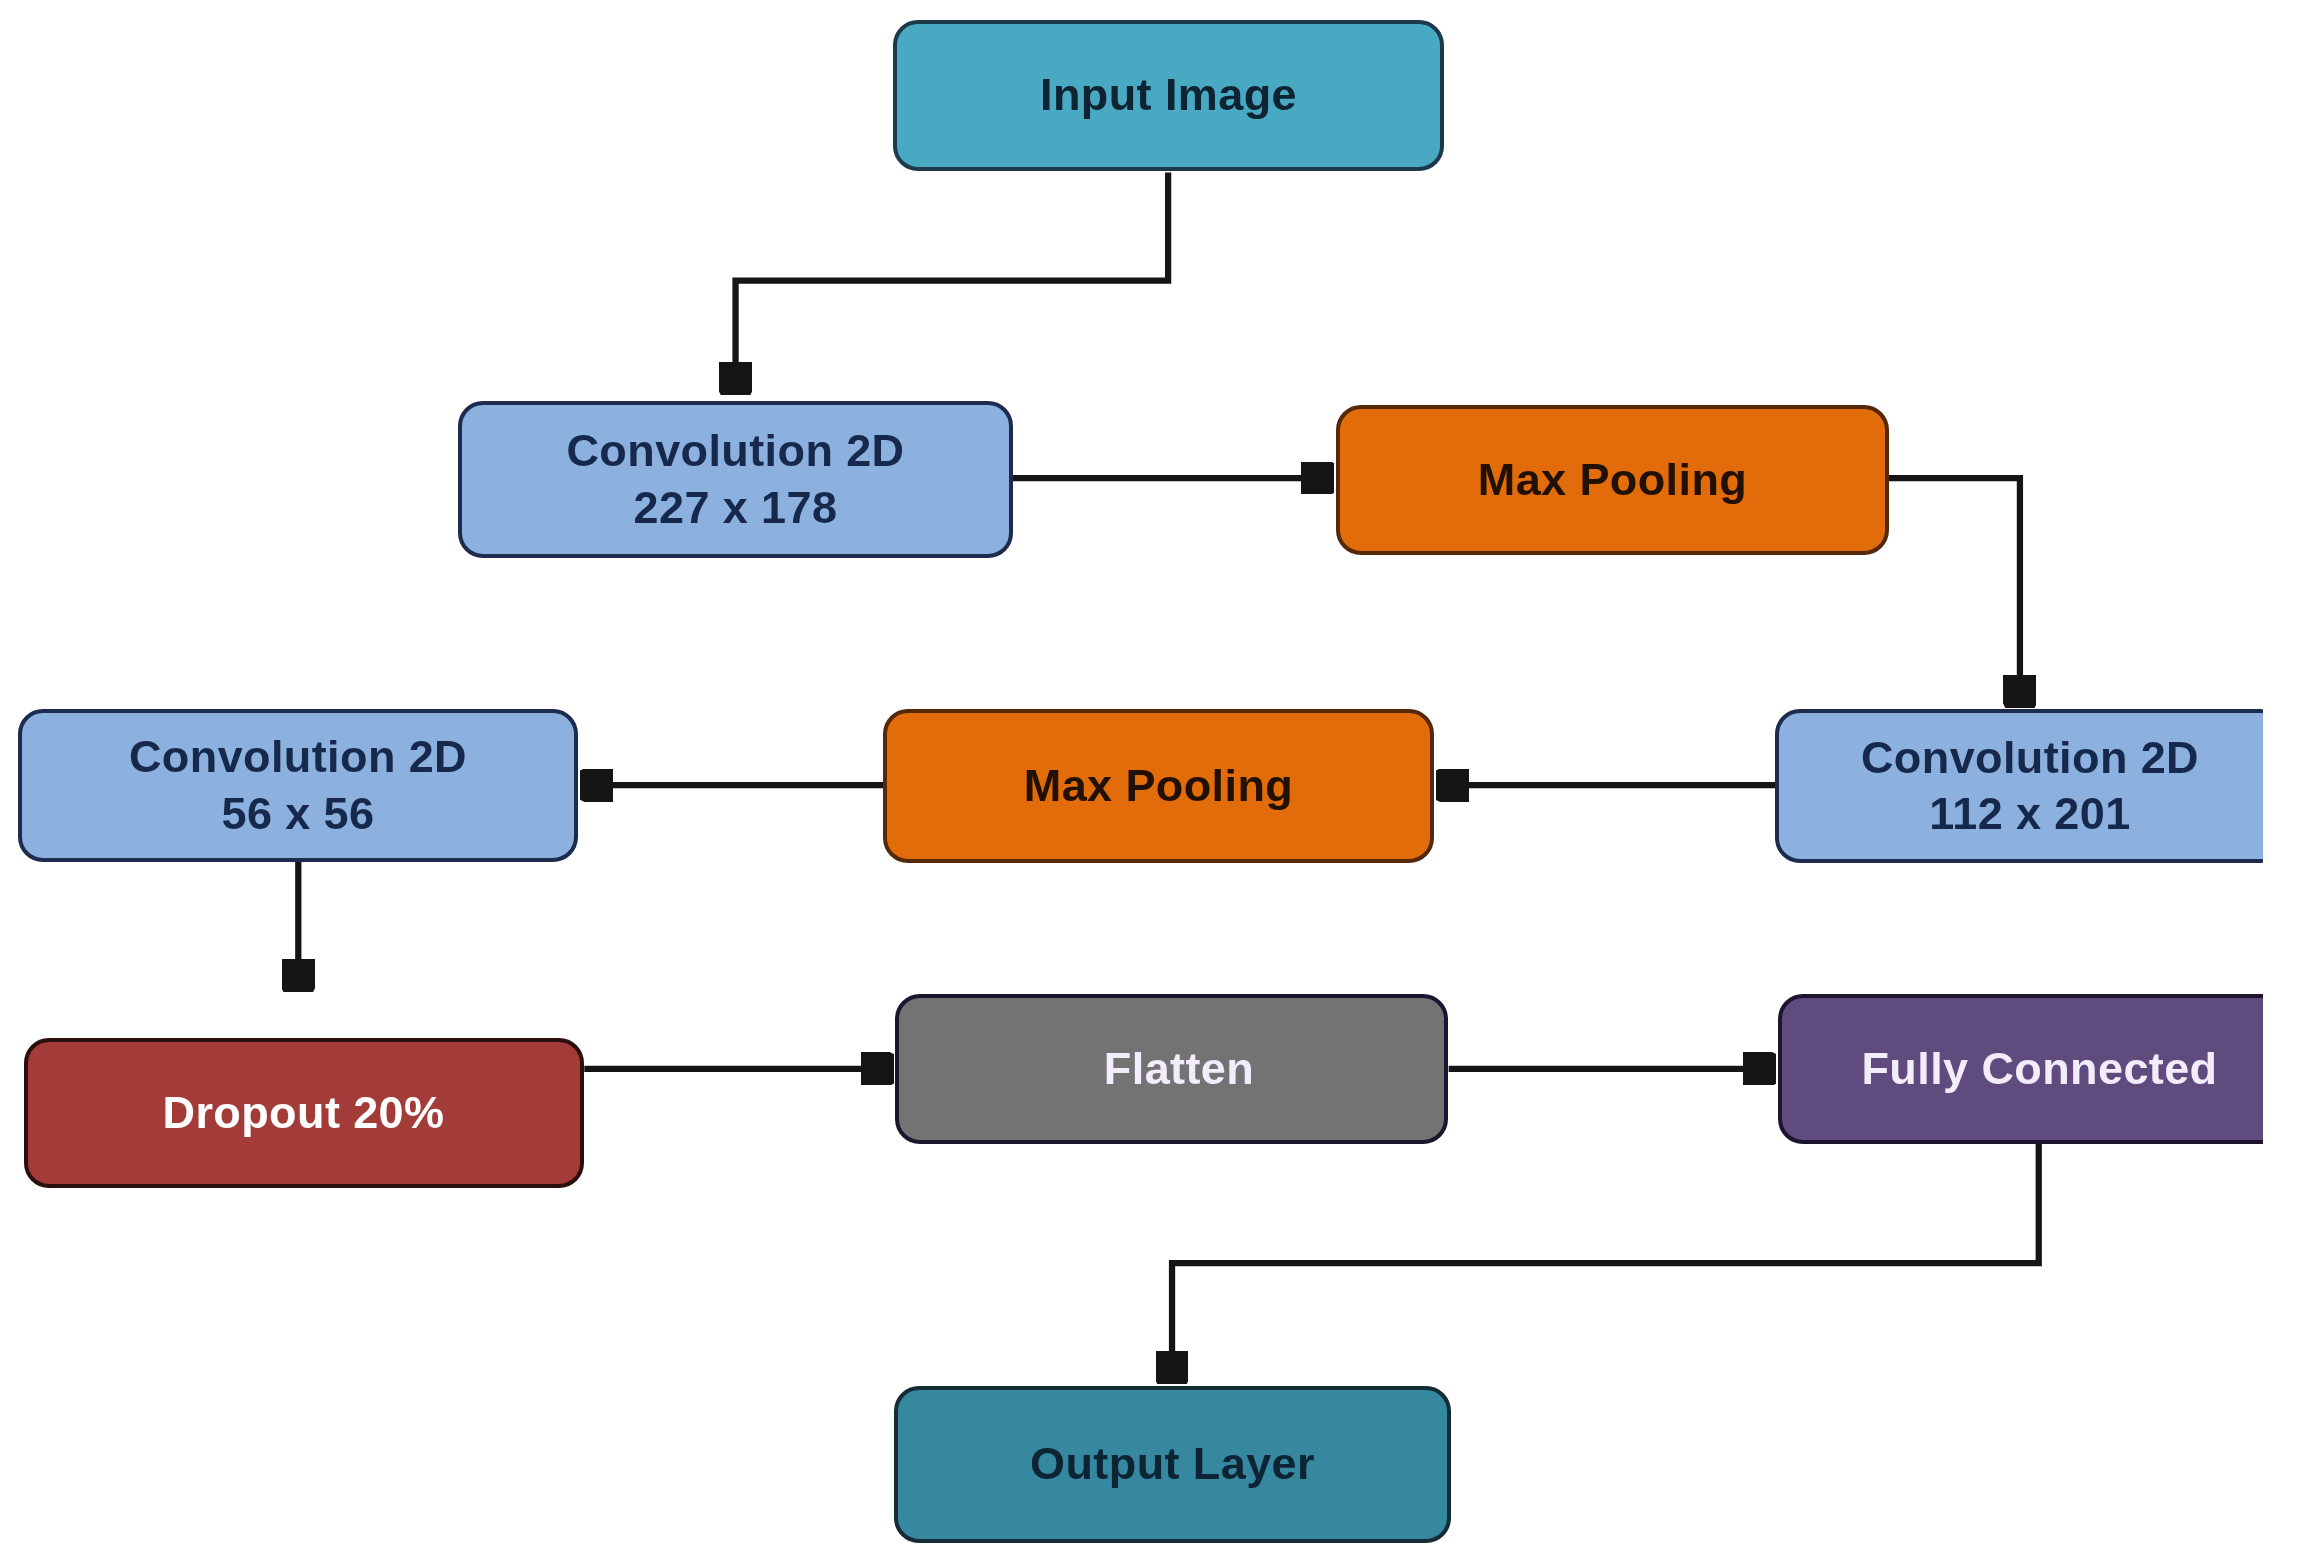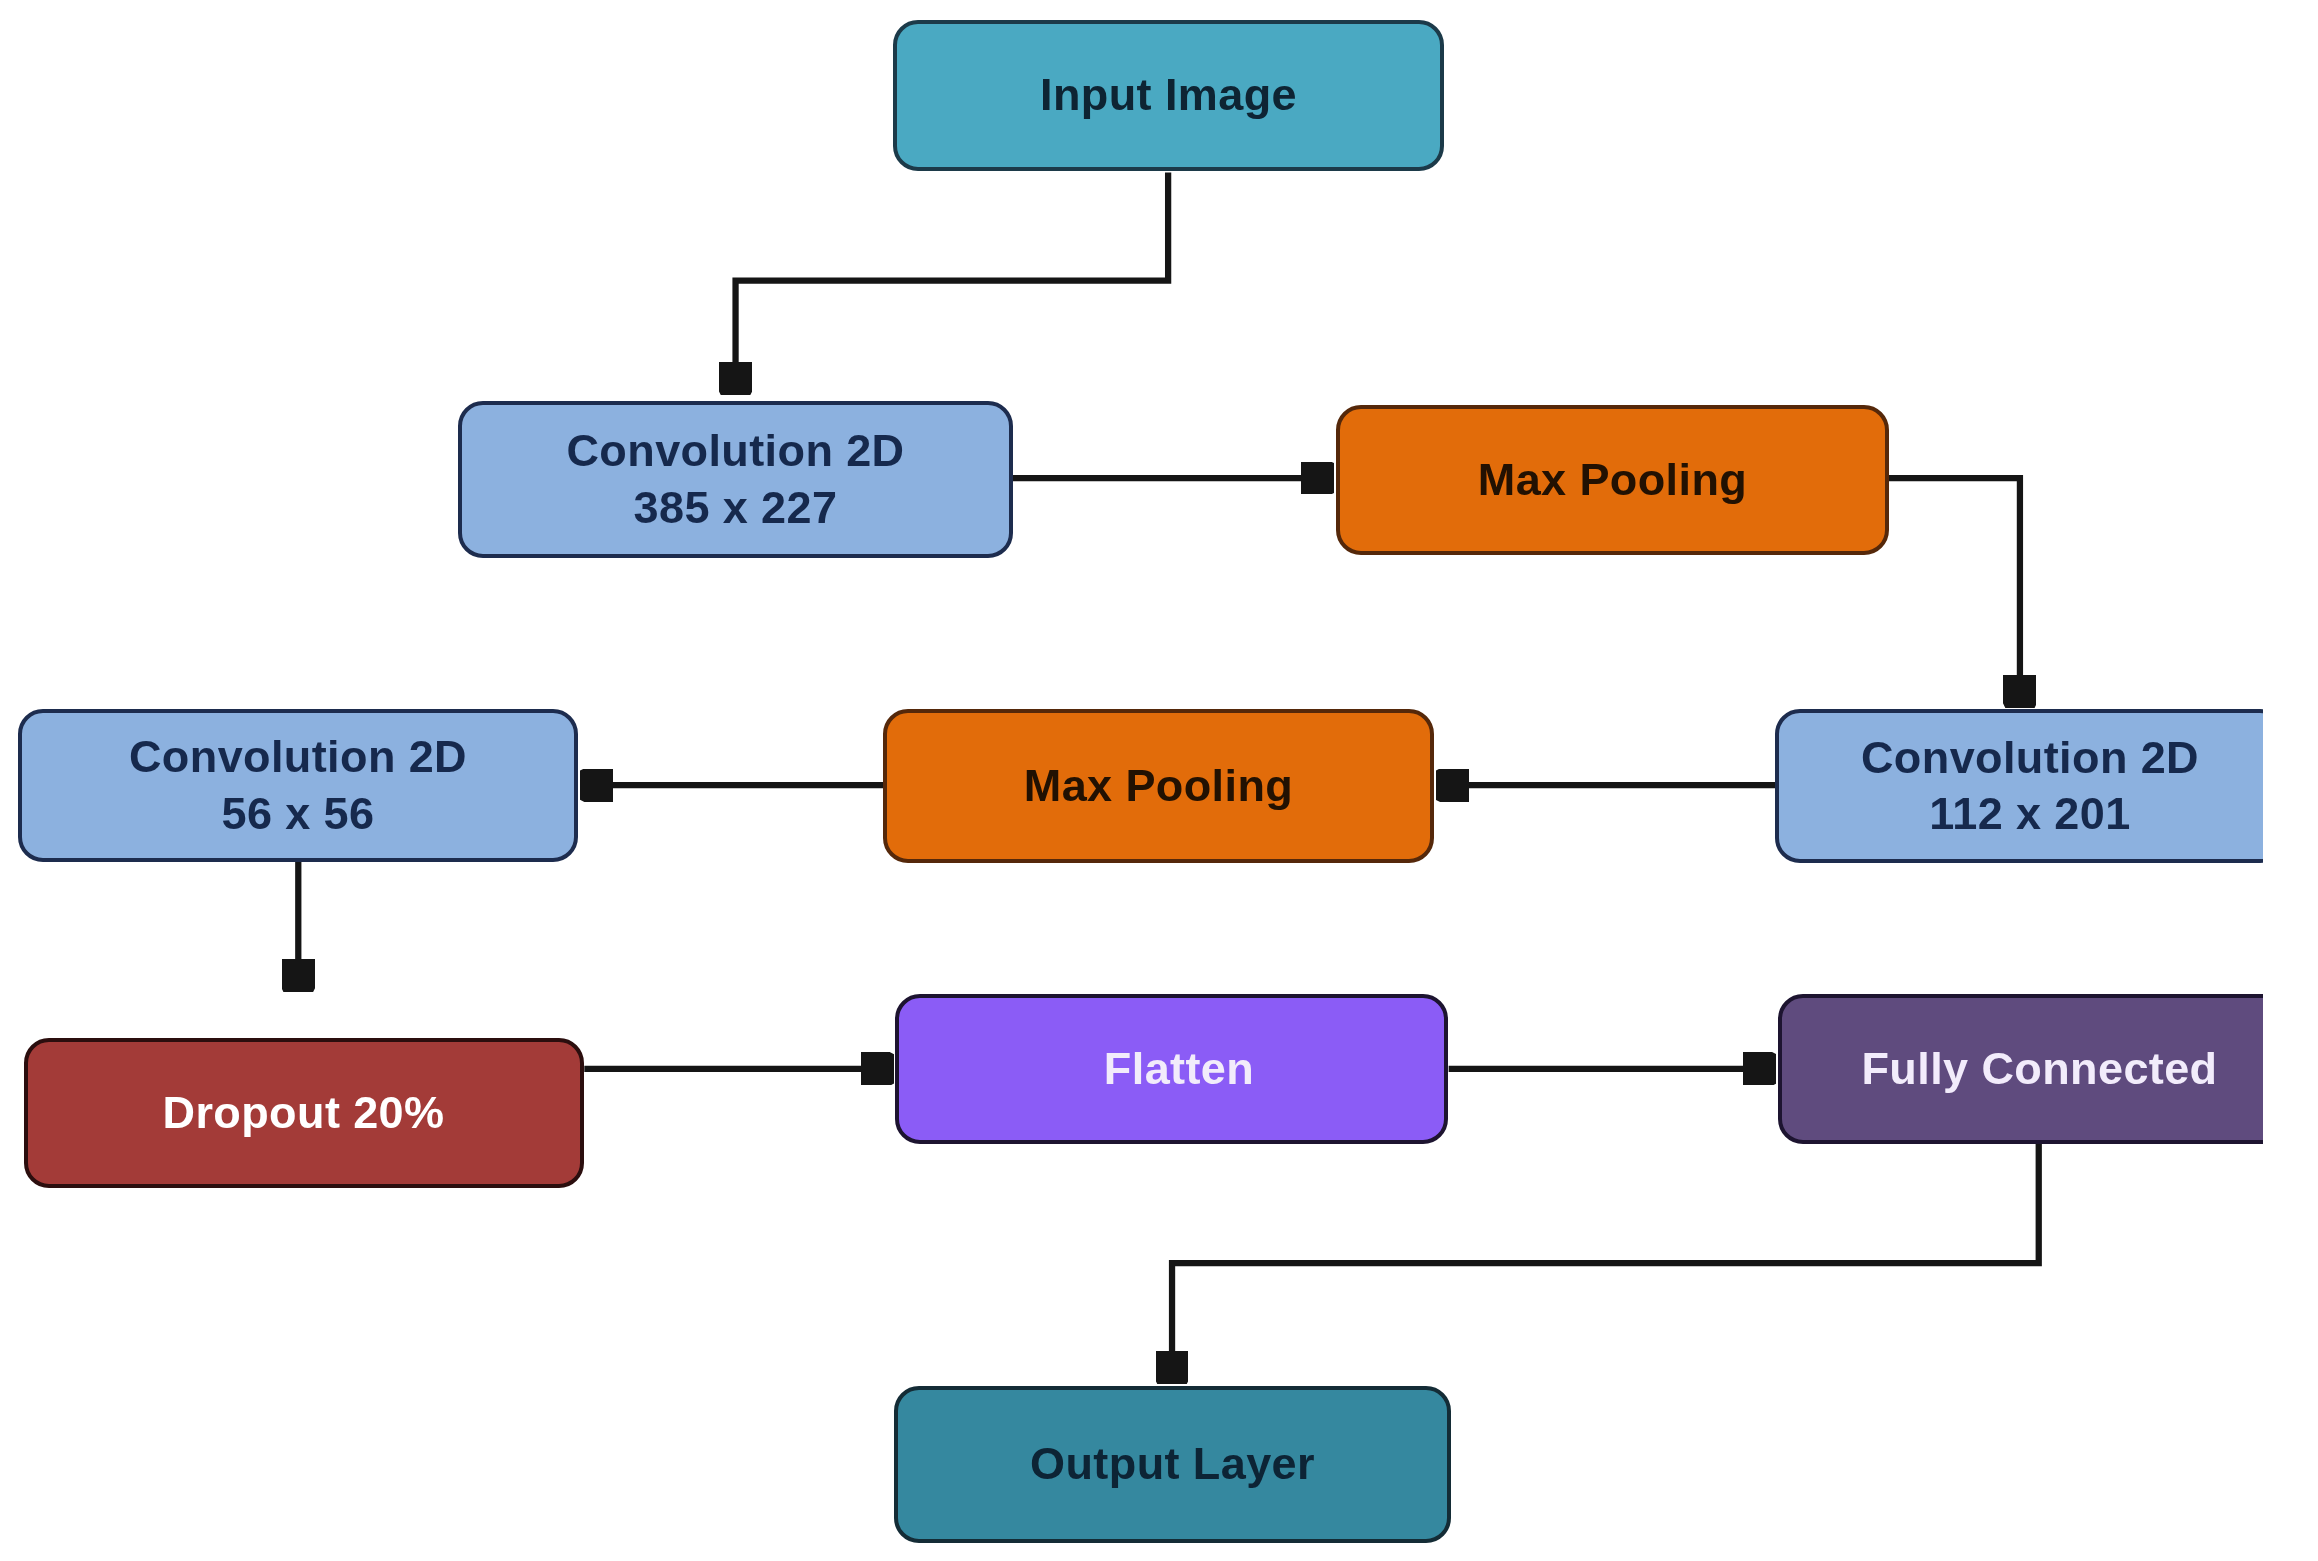--- a/index.html
+++ b/index.html
@@ -80,21 +80,21 @@
     <path d="M2601 1460 L2601 1612 L1495 1612 L1495 1762" marker-end="url(#arrowhead)"></path>
   </svg>
 
   <div class="node" id="n-input-image" style="background: rgb(74, 169, 194); border-color: rgb(28, 58, 73); color: rgb(14, 36, 51);">
     <div class="lbl">Input Image</div>
     <div class="lbl"></div>
   </div>
 
   <div class="node" id="n-conv-227" style="background: rgb(140, 177, 223); border-color: rgb(29, 44, 78); color: rgb(22, 41, 77);">
     <div class="lbl">Convolution 2D</div>
-    <div class="lbl">385 x 227</div>
+    <div class="lbl">227 x 178</div>
   </div>
 
   <div class="node" id="n-max-pooling-1" style="background: rgb(226, 108, 10); border-color: rgb(85, 40, 10); color: rgb(34, 17, 2);">
     <div class="lbl">Max Pooling</div>
     <div class="lbl"></div>
   </div>
 
   <div class="node" id="n-conv-112" style="background: rgb(140, 177, 223); border-color: rgb(29, 44, 78); color: rgb(22, 41, 77);">
     <div class="lbl">Convolution 2D</div>
     <div class="lbl">112 x 201</div>
@@ -108,21 +108,21 @@
   <div class="node" id="n-conv-56" style="background: rgb(140, 177, 223); border-color: rgb(29, 44, 78); color: rgb(22, 41, 77);">
     <div class="lbl">Convolution 2D</div>
     <div class="lbl">56 x 56</div>
   </div>
 
   <div class="node" id="n-dropout" style="background: rgb(163, 59, 56); border-color: rgb(43, 14, 14); color: rgb(255, 255, 255);">
     <div class="lbl">Dropout 20%</div>
     <div class="lbl"></div>
   </div>
 
-  <div class="node" id="n-flatten" style="background: #8b5cf6; border-color: rgb(29, 20, 48); color: rgb(242, 236, 251); padding-left: 15px;">
+  <div class="node" id="n-flatten" style="background: #737373; border-color: rgb(29, 20, 48); color: rgb(242, 236, 251); padding-left: 15px;">
     <div class="lbl">Flatten</div>
     <div class="lbl"></div>
   </div>
 
   <div class="node" id="n-fully-connected" style="background: rgb(95, 75, 126); border-color: rgb(29, 20, 48); color: rgb(242, 236, 251); text-align: right;">
     <div class="lbl">Fully Connected</div>
     <div class="lbl"></div>
   </div>
 
   <div class="node" id="n-output-layer" style="background: rgb(53, 136, 159); border-color: rgb(20, 44, 54); color: rgb(13, 36, 53);">

